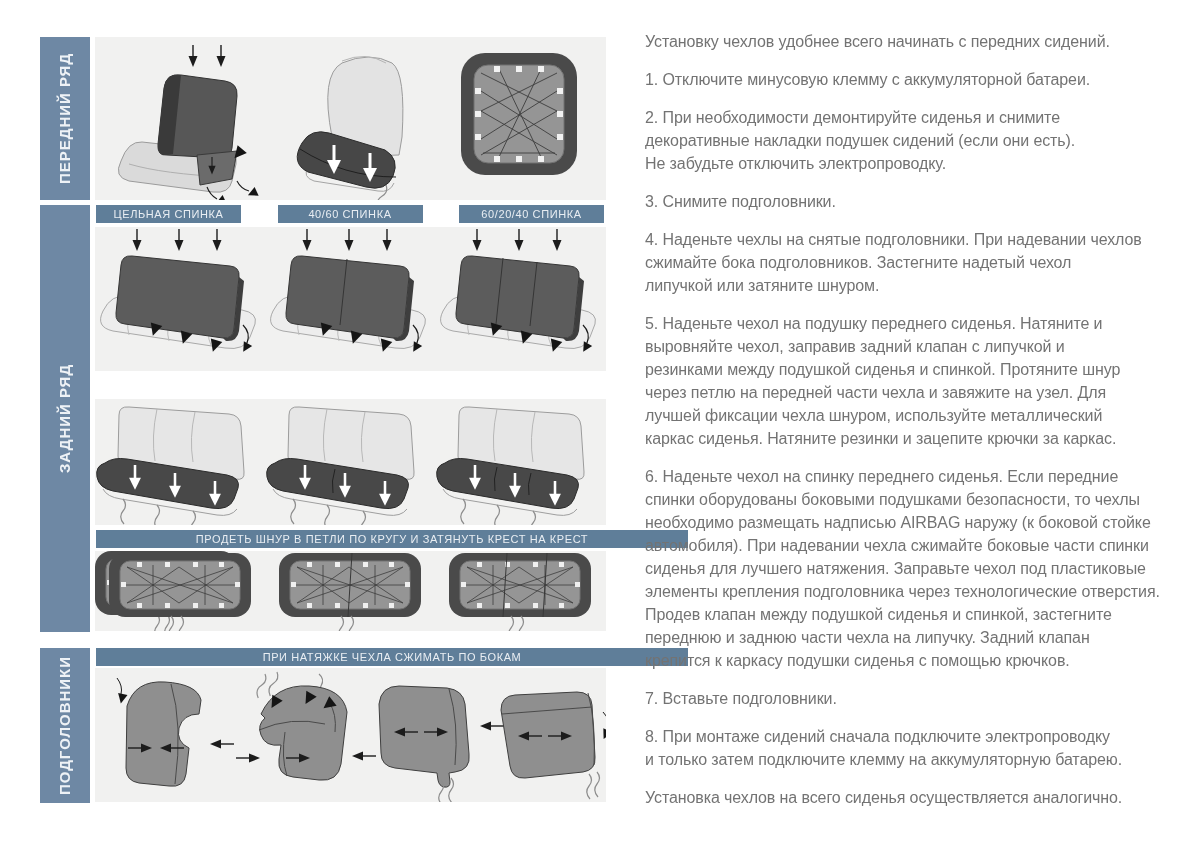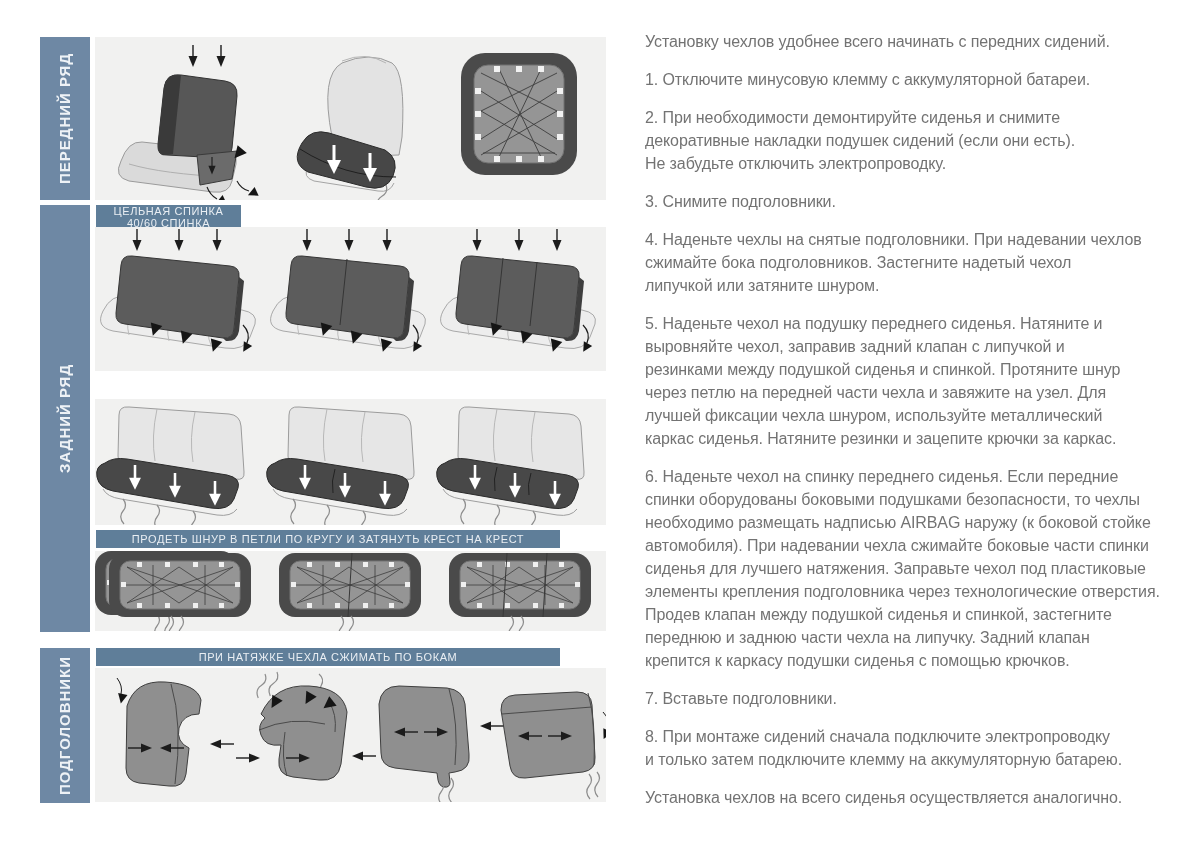--- a/index.html
+++ b/index.html
@@ -10,25 +10,25 @@
   .side-label{position:absolute;left:40px;width:50px;background:#6e88a4;
               display:flex;align-items:center;justify-content:center;}
   .side-label span{transform:rotate(-90deg);white-space:nowrap;color:#eef2f6;
                    font-size:15px;letter-spacing:1px;font-weight:bold;}
 
   
   .panel{position:absolute;left:95px;width:511px;background:#f1f1f0;}
   .panel svg{display:block;}
 
   
-  .cap-row{position:absolute;left:96px;width:508px;height:18px;display:flex;justify-content:space-between;flex-direction:column;}
+  .cap-row{position:absolute;left:96px;width:508px;height:18px;display:flex;justify-content:space-between;}
   .cap{background:#5f7e99;color:#e9eef3;font-size:11px;letter-spacing:0.6px;
        height:18px;display:flex;align-items:center;justify-content:center;}
   .cap.third{width:145px;}
-  .cap.full{position:absolute;left:96px;width:464px;}
+  .cap.full{position:absolute;left:96px;width:592px;}
 
   
   .instructions{position:absolute;left:645px;top:30px;width:545px;color:#737373;}
   .instructions p{margin:0 0 15px 0;font-size:16px;line-height:23px;white-space:pre-line;letter-spacing:-0.1px;}
 </style>
 </head>
 <body>
 
 <div class="page">
 

